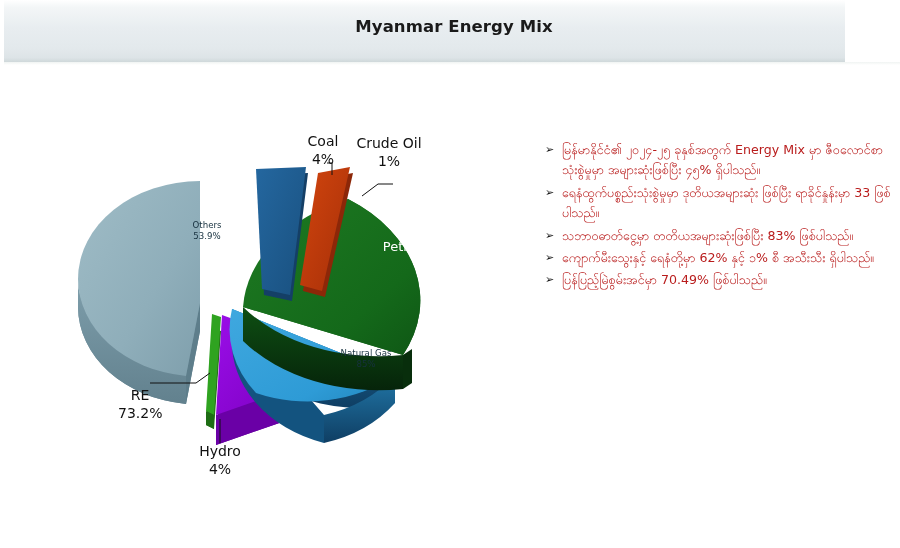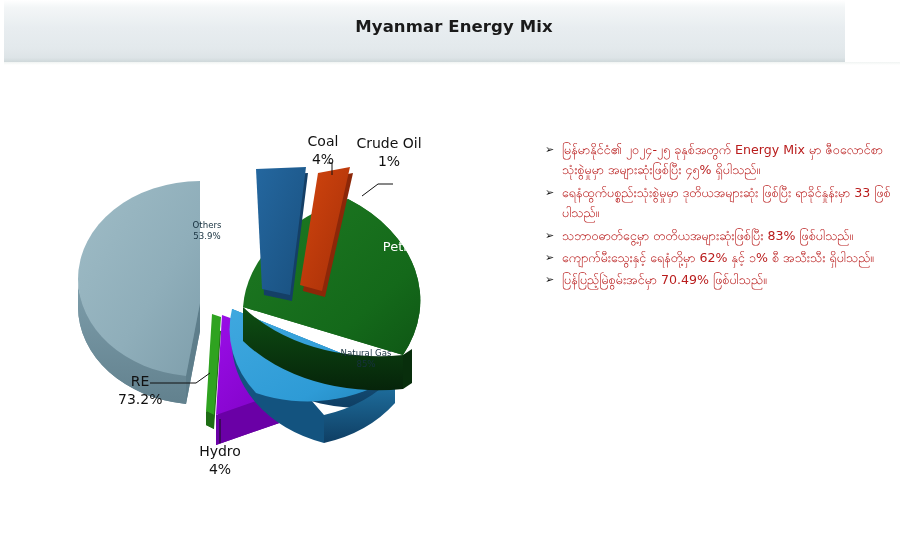--- a/index.html
+++ b/index.html
@@ -73,21 +73,21 @@
 
   .lbl-inside { color: #ffffff; font-size: 13px; }
   .lbl-inside-dark { color: #17313f; font-size: 8.6px; }
   .lbl-outside { color: #111111; font-size: 14px; }
 
   #label-coal   { left: 296px; top: 70px;  width: 54px; }
   #label-crude  { left: 356px; top: 72px;  width: 66px; }
   #label-petro  { left: 380px; top: 176px; width: 132px; }
   #label-gas    { left: 314px; top: 269px; width: 104px; margin-top: 16px; }
   #label-others { left: 152px; top: 157px; width: 110px; }
-  #label-re     { left: 118px; top: 310px; width: 44px; }
+  #label-re     { left: 118px; top: 324px; width: 44px; }
   #label-hydro  { left: 192px; top: 380px; width: 56px; }
 
   
   #bullets-panel {
     position: absolute;
     left: 545px; top: 140px;
     width: 350px;
   }
   .bullet-row {
     display: flex;

